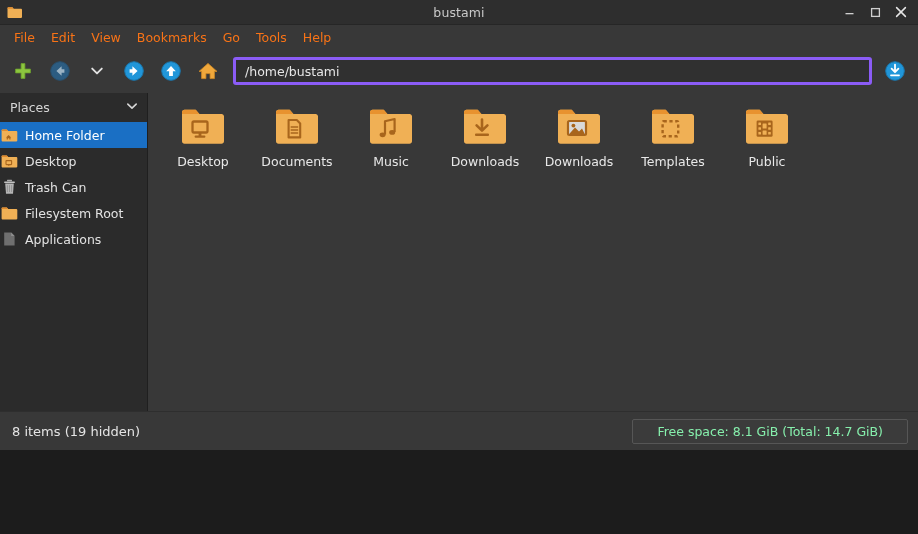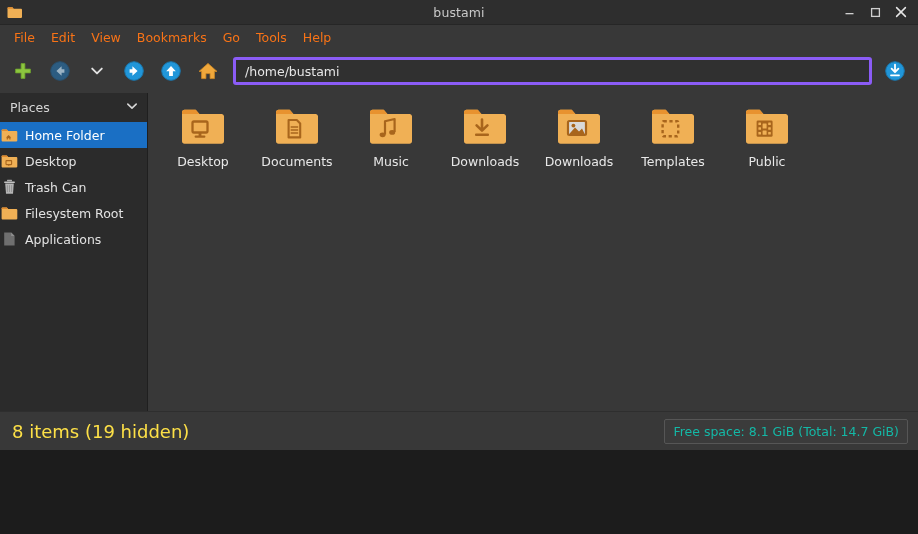--- a/index.html
+++ b/index.html
@@ -210,30 +210,30 @@
   .statusbar {
     height: 38px;
     flex: 0 0 auto;
     background: #383838;
     border-top: 1px solid #2e2e2e;
     display: flex;
     align-items: center;
     padding: 0 10px 0 12px;
   }
   .status-left {
-    font-size: 18px;
-    color: #fde047;
+    font-size: 13px;
+    color: #e5e5e5;
   }
   .status-right {
     margin-left: auto;
     font-size: 12.5px;
-    color: #14b8a6;
+    color: #86efac;
     border: 1px solid #565656;
     background: #3b3b3b;
-    padding: 4px 8px;
+    padding: 4px 24px;
     border-radius: 2px;
   }
 </style>
 </head>
 <body>
 
 <div id="app">
 
   <div class="titlebar">
     <div class="titlebar-icon">

